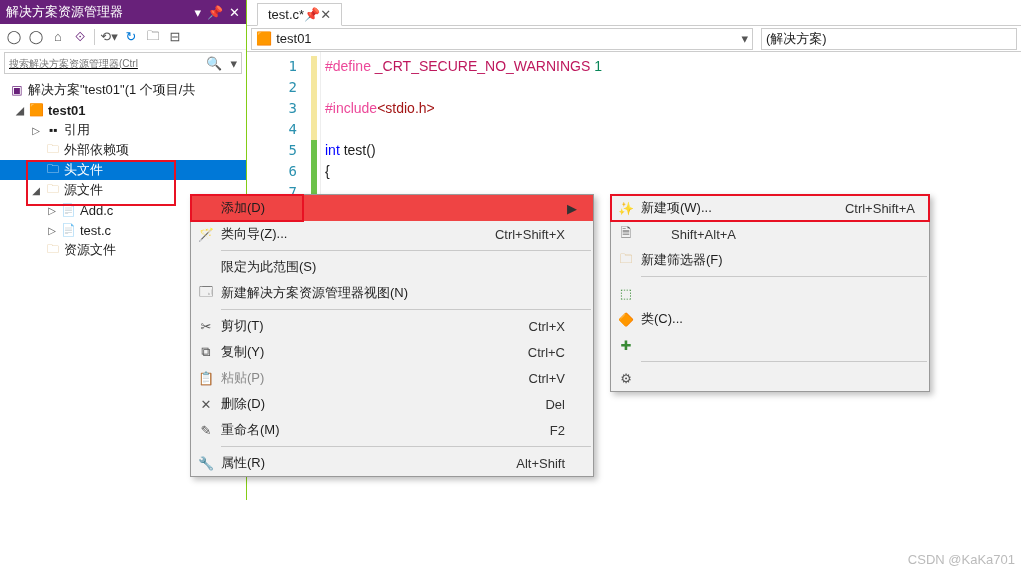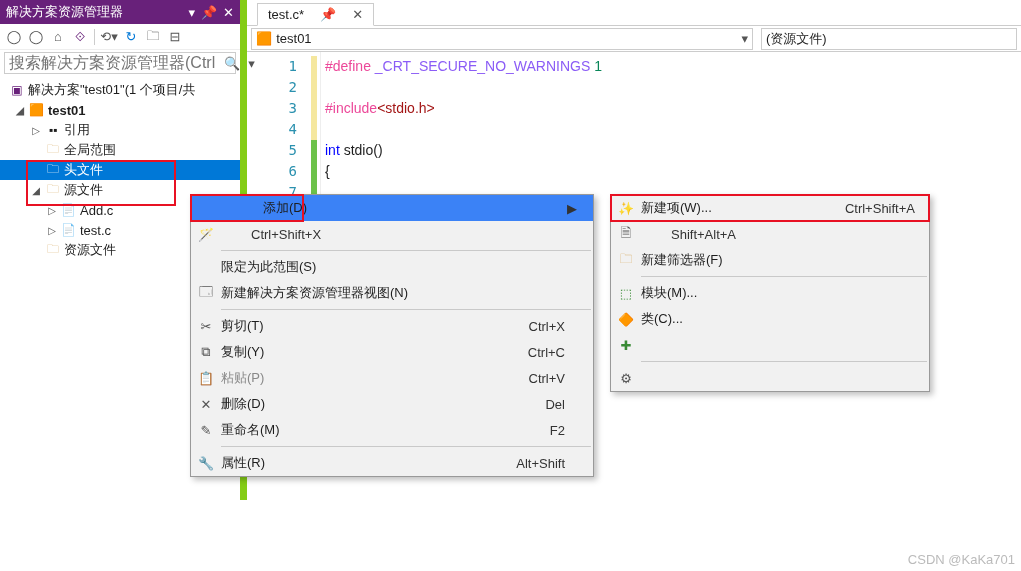--- a/index.html
+++ b/index.html
@@ -1,63 +1,63 @@
 <!DOCTYPE html>
 <html><head>
 <meta charset="utf-8">
 <style>
   * { box-sizing: border-box; margin: 0; padding: 0; font-family: "Microsoft YaHei", "Segoe UI", sans-serif; }
   body { width: 1021px; height: 571px; background: #fff; overflow: hidden; font-size: 13px; color: #1e1e1e; position: relative; }
 
-  .panel { position: absolute; left: 0; top: 0; width: 247px; height: 500px; border-right: 7px solid #84cc16; }
+  .panel { position: absolute; left: 0; top: 0; width: 247px; height: 500px; border-right: 1px solid #84cc16; }
   .panel-title { background: #68217a; color: #fff; height: 24px; display: flex; align-items: center; padding: 0 6px; justify-content: space-between; }
   .panel-title .controls { display: flex; gap: 6px; }
   .panel-toolbar { height: 26px; display: flex; align-items: center; padding: 0 4px; gap: 2px; border-bottom: 1px solid #eee; }
   .tb-btn { width:20px; height:20px; display:flex; align-items:center; justify-content:center; color:#555; }
   .tb-sep { width:1px; height:16px; background:#ccc; margin:0 2px; }
   .search { display: flex; align-items: center; border: 1px solid #ccc; margin: 2px 4px; height: 22px; }
-  .search input { flex: 1; border: none; outline: none; padding: 0 4px; font-size: 16px; }
+  .search input { flex: 1; border: none; outline: none; padding: 0 4px; font-size: 10px; text-decoration: underline; }
   .search .mag { padding: 0 4px; color:#555; }
 
   .tree { padding: 4px 0 0 0; }
   .node { display: flex; align-items: center; height: 20px; padding-left: 6px; white-space: nowrap; }
   .arw { width: 12px; display: inline-block; text-align: center; color: #555; font-size: 10px; }
   .ico { width: 16px; height: 16px; margin: 0 3px; display: inline-flex; align-items: center; justify-content: center; font-size: 12px; }
   .node.sel { background: #0078d7; color: #fff; }
   .bold { font-weight: bold; }
 
   .editor { position: absolute; left: 247px; top: 0; right: 0; }
   .tabs { height: 26px; display: flex; align-items: flex-end; border-bottom: 1px solid #ccc; padding-left: 10px; }
-  .tab { border: 1px solid #ccc; border-bottom: 1px solid #fff; padding: 3px 10px; display: flex; align-items: center; gap: 16px; margin-bottom: -1px; }
+  .tab { border: 1px solid #ccc; border-bottom: 1px solid #fff; padding: 3px 10px; display: flex; align-items: center; gap: 0; margin-bottom: -1px; }
   .tab .pin, .tab .close { color: #555; }
 
   .navbar { height: 26px; display: flex; align-items: center; border-bottom: 1px solid #ccc; }
   .navdd { flex: 1; border: 1px solid #ccc; margin: 2px 4px; height: 22px; display: flex; align-items: center; padding: 0 4px; justify-content: space-between; }
   .navdd .chev { color:#555; }
 
   .code { display: flex; }
   .gutter { width: 60px; text-align: right; padding-right: 10px; color: #2b91af; font-family: Consolas, monospace; font-size: 14px; line-height: 21px; padding-top: 4px;}
   .margins { width: 14px; border-right:1px solid #eee; display:flex; flex-direction:column; padding-top:4px;}
   .mline{height:21px;}
   .mbar{background: #f5e79e; width:6px; height:100%; margin-left:4px;}
   .mbar.g{background: #6cc24a;}
   .src { font-family: Consolas, monospace; font-size: 14px; line-height: 21px; padding-top: 4px; padding-left: 4px; }
   .kw-pp { color: #ec4899; }
-  .kw-mac { color: #8b5cf6; text-align: right; }
+  .kw-mac { color: #be185d; text-align: right; }
   .kw-num { color: #098658; }
   .kw-blue { color: #0000ff; }
   .kw-str { color: #a31515; }
 
   .menu { position: absolute; background: #f1f1f1; border: 1px solid #999; box-shadow: 3px 3px 6px rgba(0,0,0,.25); }
   .menu .row { display: flex; align-items: center; height: 26px; padding-right: 14px; }
   .menu .ic { width: 30px; display:flex; align-items:center; justify-content:center; color:#555; }
   .menu .lbl { flex: 1; }
   .menu .sc { color: #333; margin-left: 30px; }
   .menu .sep { height: 1px; background: #c9c9c9; margin: 3px 2px 3px 30px; }
-  .menu .hi { background: #3b82f6; gap: 42px; }
+  .menu .hi { background: #ef4444; }
   .menu .sub-ar { width: 14px; text-align: center; color: #333; }
   .disabled { color: #888; }
 
   #menu1 { left: 190px; top: 194px; width: 404px; }
   #menu2 { left: 610px; top: 194px; width: 320px; }
 
   .box-red1 { position:absolute; left:26px; top:160px; width:150px; height:46px; border:2px solid #e81123; pointer-events:none; }
   .box-red2 { position:absolute; left:190px; top:194px; width:114px; height:28px; border:2px solid #e81123; pointer-events:none; }
   .box-red3 { position:absolute; left:610px; top:194px; width:320px; height:28px; border:2px solid #e81123; pointer-events:none; }
 
@@ -101,21 +101,21 @@
       <span class="ico">🟧</span>
       <span>test01</span>
     </div>
     <div class="node" style="padding-left:30px">
       <span class="arw">▷</span>
       <span class="ico">▪▪</span>
       <span>引用</span>
     </div>
     <div class="node" style="padding-left:42px">
       <span class="ico" style="color:#dcb67a">🗀</span>
-      <span>全局范围</span>
+      <span>外部依赖项</span>
     </div>
     <div class="node sel" style="padding-left:42px">
       <span class="ico" style="color:#fff">🗀</span>
       <span>头文件</span>
     </div>
     <div class="node" style="padding-left:30px">
       <span class="arw">◢</span>
       <span class="ico" style="color:#dcb67a">🗀</span>
       <span>源文件</span>
     </div>
@@ -146,21 +146,21 @@
   </div>
   <div class="navbar">
     <div class="navdd">
       <span style="display:flex;align-items:center;gap:4px">
           <span>🟧</span>
           <span>test01</span>
         </span>
       <span class="chev">▾</span>
     </div>
     <div class="navdd" style="flex:0.5">
-      <span>(资源文件)</span>
+      <span>(解决方案)</span>
     </div>
   </div>
   <div class="code">
     <div class="gutter">1<br>2<br>3<br>4<br>5<br>6<br>7</div>
     <div class="margins">
       <div class="mline">
           <div class="mbar"></div>
         </div>
       <div class="mline">
           <div class="mbar"></div>
@@ -179,34 +179,35 @@
         </div>
       <div class="mline">
           <div class="mbar g"></div>
         </div>
     </div>
     <div class="src">
       <div><span class="kw-pp">#define </span><span class="kw-mac">_CRT_SECURE_NO_WARNINGS</span><span class="kw-num"> 1</span></div>
       <div>&nbsp;</div>
       <div><span class="kw-pp">#include</span><span class="kw-str">&lt;stdio.h&gt;</span></div>
       <div>&nbsp;</div>
-      <div><span class="kw-blue">int</span><span> stdio()</span></div>
+      <div><span class="kw-blue">int</span><span> test()</span></div>
       <div><span>{</span></div>
     </div>
   </div>
 </div>
 
 <div id="menu1" class="menu">
   <div class="row hi">
     <span class="ic"></span>
       <span class="lbl">添加(D)</span>
       <span class="sub-ar">▶</span>
   </div>
   <div class="row">
     <span class="ic">🪄</span>
+      <span class="lbl">类向导(Z)...</span>
       <span class="sc">Ctrl+Shift+X</span>
       <span class="sub-ar"></span>
   </div>
   <div class="sep"></div>
   <div class="row">
     <span class="ic"></span>
       <span class="lbl">限定为此范围(S)</span>
       <span class="sub-ar"></span>
   </div>
   <div class="row">
@@ -264,21 +265,20 @@
     <span class="ic">🗎</span>
       <span class="sc">Shift+Alt+A</span>
   </div>
   <div class="row">
     <span class="ic" style="color:#dcb67a">🗀</span>
       <span class="lbl">新建筛选器(F)</span>
   </div>
   <div class="sep"></div>
   <div class="row">
     <span class="ic" style="color:#388a34">⬚</span>
-      <span class="lbl">模块(M)...</span>
   </div>
   <div class="row">
     <span class="ic" style="color:#dcb67a">🔶</span>
       <span class="lbl">类(C)...</span>
   </div>
   <div class="row">
     <span class="ic" style="color:#388a34">✚</span>
   </div>
   <div class="sep"></div>
   <div class="row">

